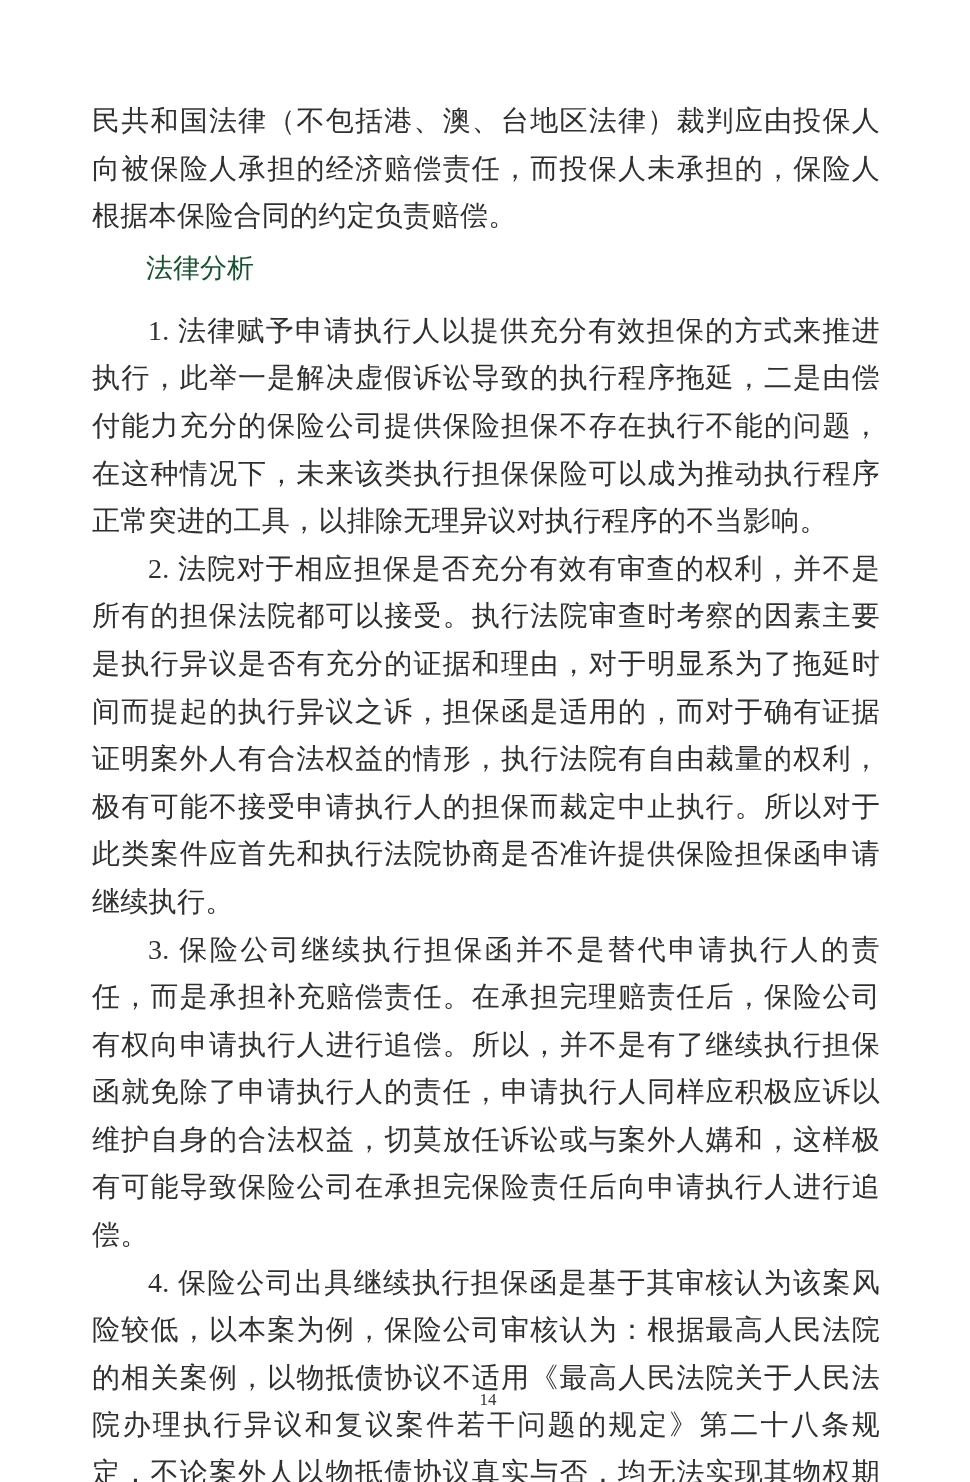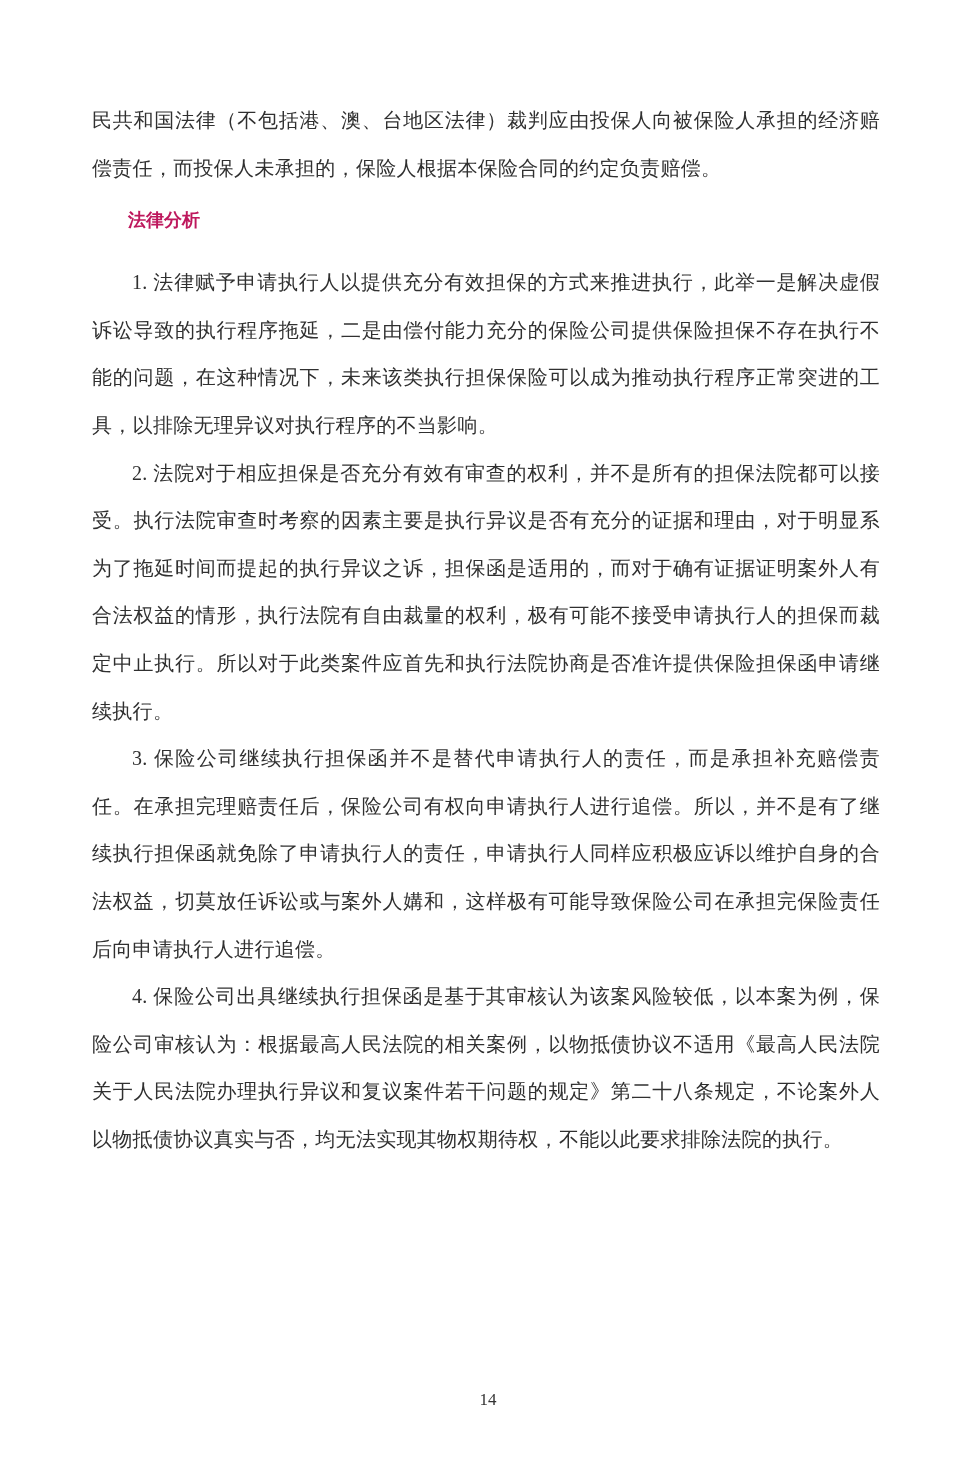--- a/index.html
+++ b/index.html
@@ -16,35 +16,35 @@
     font-family: "Liberation Serif", "DejaVu Serif", serif;
   }
   .content {
     position: absolute;
     left: 92px;
     top: 97px;
     width: 788px;
   }
   .para {
     margin: 0;
-    font-size: 20px;
+    font-size: 28px;
     line-height: 47.6px;
     text-align: justify;
     color: #303030;
     letter-spacing: 0.3px;
   }
   .para.indent {
     text-indent: 2em;
   }
   .heading {
     margin: 13px 0 24px 0;
-    font-size: 18px;
+    font-size: 27px;
     line-height: 30px;
-    font-weight: bold;
-    color: #be185d;
+    font-weight: normal;
+    color: #14532d;
     text-indent: 2em;
   }
   .footer {
     position: absolute;
     left: 0;
     top: 1390px;
     width: 100%;
     text-align: center;
   }
   .page-number {

